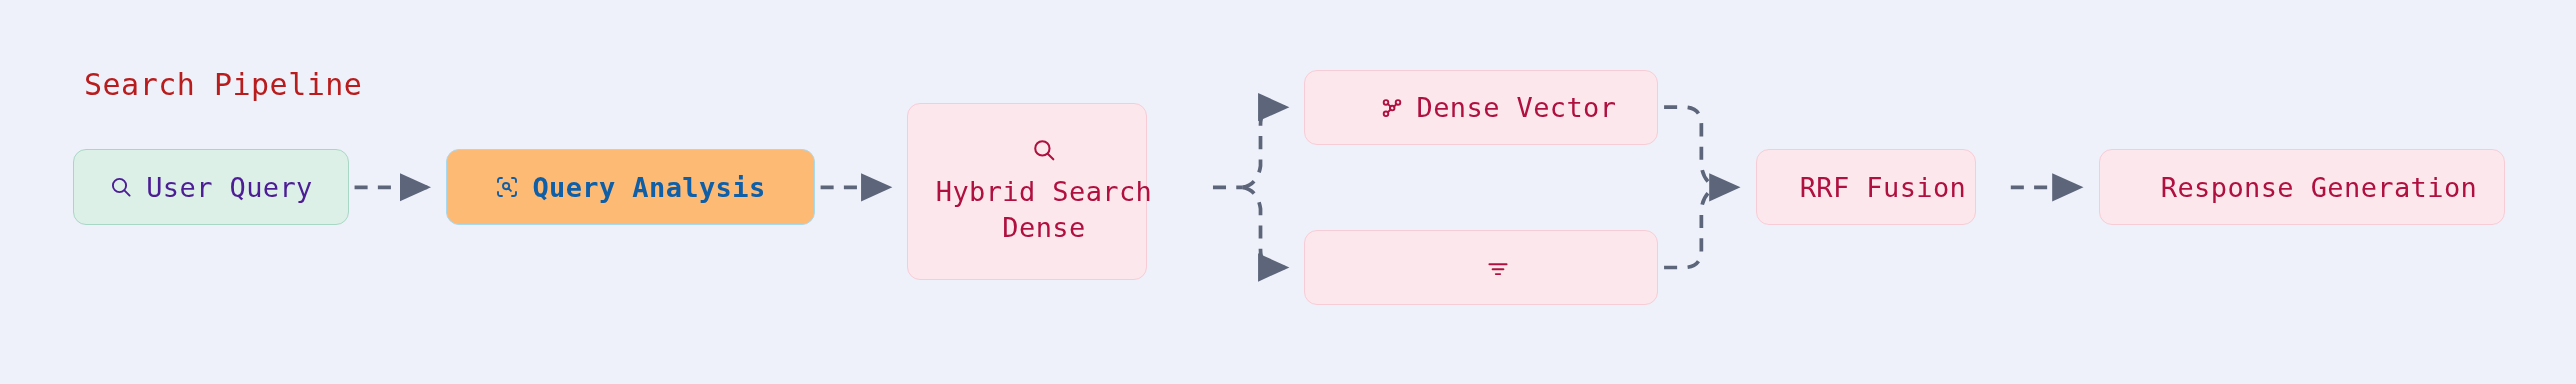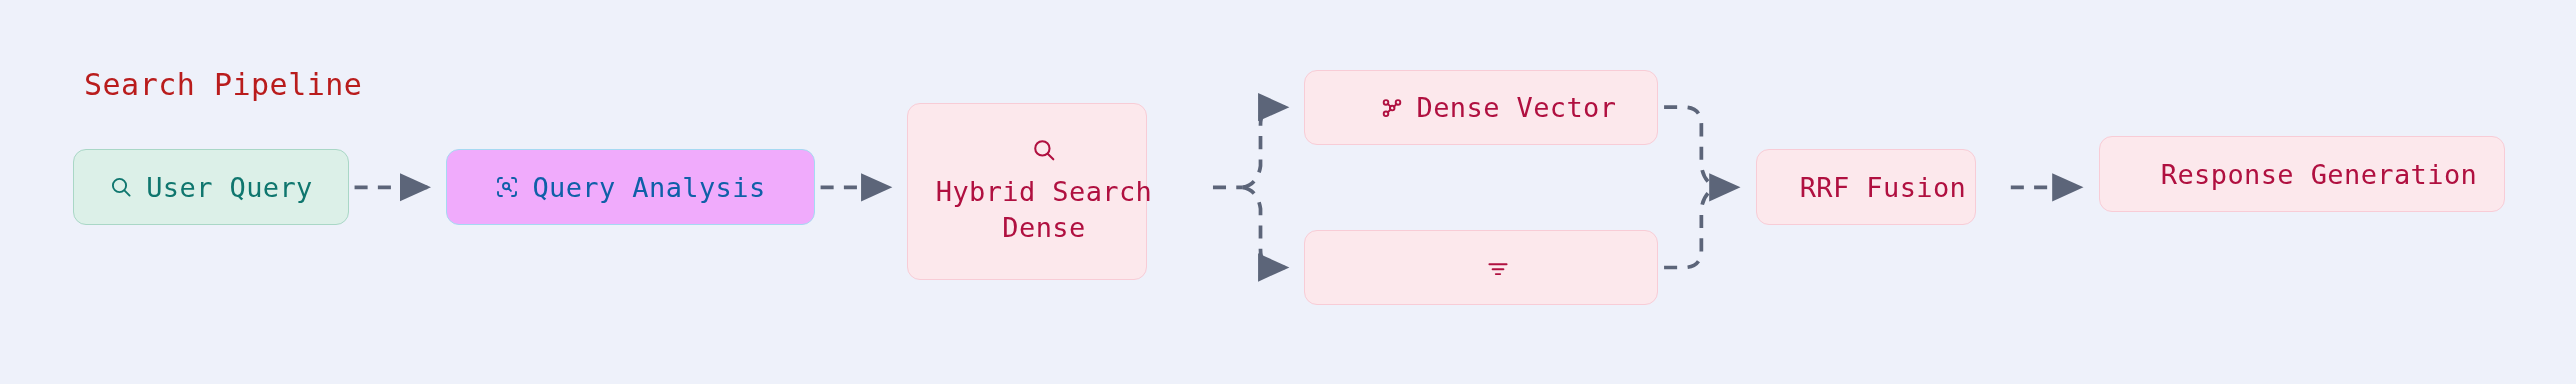--- a/index.html
+++ b/index.html
@@ -72,43 +72,44 @@
     flex: none;
   }
   .icon svg {
     display: block;
   }
 
   
   .pal-green {
     background: #dcf0e8;
     border-color: #a9d7c6;
-    color: #0f766e;
+    color: #4c1d95;
     text-align: center;
   }
   .pal-blue {
-    background: #f0abfc;
+    background: #fdba74;
     border-color: #a6d9f2;
     color: #0f5fa8;
+    font-weight: bold;
   }
   .pal-pink {
     background: #fce8ec;
     border-color: #f8ccd6;
     color: #b01040;
     padding-left: 34px;
   }
 
   
   #node-user-query        { left: 73px;   top: 149px; width: 276px; height: 76px; }
   #node-query-analysis    { left: 446px;  top: 149px; width: 369px; height: 76px; }
   #node-hybrid-search     { left: 907px;  top: 103px; width: 240px; height: 177px; }
   #node-dense-vector      { left: 1304px; top: 70px;  width: 354px; height: 75px; }
   #node-sparse-vector     { left: 1304px; top: 230px; width: 354px; height: 75px; }
   #node-rrf-fusion        { left: 1756px; top: 149px; width: 220px; height: 76px; }
-  #node-response-gen      { left: 2099px; top: 136px; width: 406px; height: 76px; }
+  #node-response-gen      { left: 2099px; top: 149px; width: 406px; height: 76px; }
 </style>
 </head>
 <body>
 
 <div id="stage">
 
   <div class="diagram-title">Search Pipeline</div>
 
   <svg id="edge-layer" viewBox="0 0 2763 412" width="2576" height="384">
     <defs>

